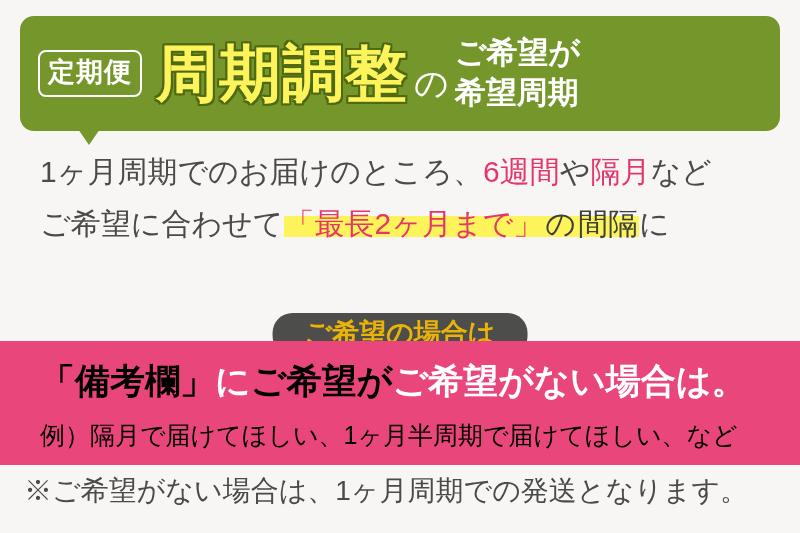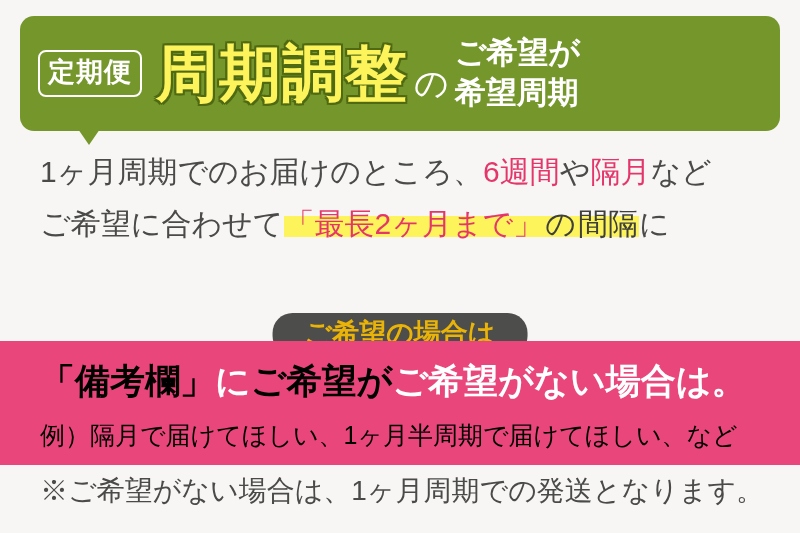--- a/index.html
+++ b/index.html
@@ -162,21 +162,21 @@
     color: #000000;
     font-size: 25px;
     font-weight: normal;
     line-height: 1;
     white-space: nowrap;
   }
 
   
   .footer-note {
     position: absolute;
-    left: 40px;
+    left: 24px;
     top: 477px;
     color: #4a4a48;
     font-size: 28px;
     line-height: 1;
     white-space: nowrap;
   }
 </style>
 </head>
 <body>
 

